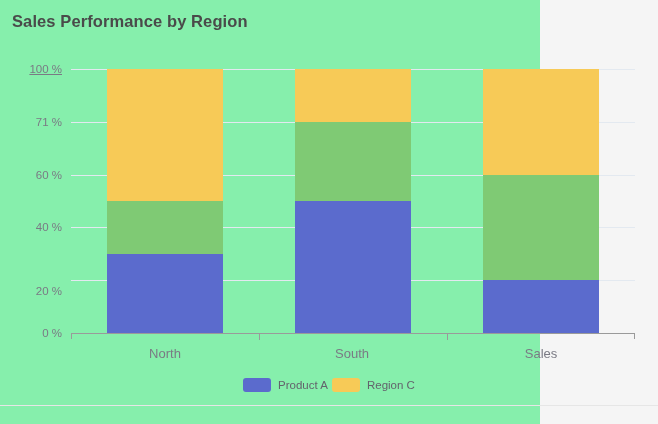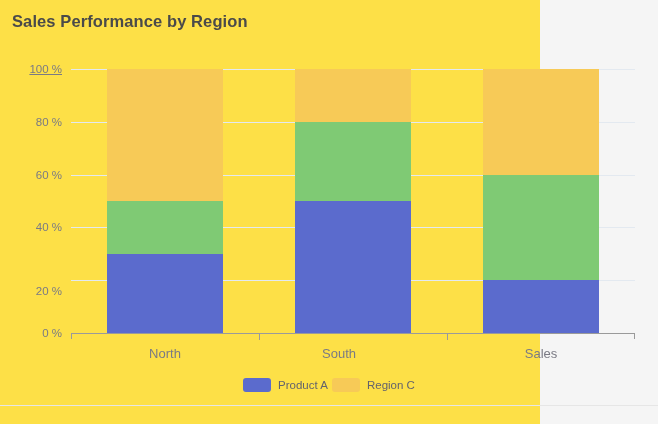--- a/index.html
+++ b/index.html
@@ -11,21 +11,21 @@
     height: 424px;
     background: #f5f5f5;
     font-family: "Liberation Sans", sans-serif;
     overflow: hidden;
   }
 
   .card {
     position: relative;
     width: 540px;
     height: 424px;
-    background: #fde047;
+    background: #86efac;
     box-sizing: border-box;
   }
 
   .card-divider {
     position: absolute;
     left: 0;
     top: 405px;
     width: 658px;
     height: 1px;
     background: #e6e6e6;
@@ -184,26 +184,26 @@
         </div>
       </div>
     <div class="axis-baseline"></div>
     <div class="axis-endcap" style="left:0px;"></div>
     <div class="axis-endcap" style="left:563px;"></div>
     <div id="yaxis-labels">
         <div class="ylabel" style="top: 264px; color: rgb(122, 122, 132);">0 %</div>
         <div class="ylabel" style="top: 222px; color: rgb(122, 122, 132);">20 %</div>
         <div class="ylabel" style="top: 158.4px; color: rgb(122, 122, 132); margin-left: 20px;">40 %</div>
         <div class="ylabel" style="top: 105.6px; color: rgb(122, 122, 132); padding-left: 8px;">60 %</div>
-        <div class="ylabel" style="top: 52.8px; color: rgb(122, 122, 132);">80 %</div>
+        <div class="ylabel" style="top: 52.8px; color: rgb(122, 122, 132);">71 %</div>
         <div class="ylabel" style="top: 0px; color: rgb(122, 122, 132); text-decoration: underline;">100 %</div>
       </div>
     <div id="xaxis-labels">
         <div class="xlabel" style="left: 94px; color: rgb(122, 122, 132);">North</div>
-        <div class="xlabel" style="left: 268px; color: rgb(122, 122, 132); text-align: right;">South</div>
+        <div class="xlabel" style="left: 281px; color: rgb(122, 122, 132); text-align: right;">South</div>
         <div class="xlabel" style="left: 470px; color: rgb(122, 122, 132);">Sales</div>
       </div>
     <div id="xaxis-ticks">
         <div class="axis-tick" style="left: 188px; background: rgb(154, 154, 154);"></div>
         <div class="axis-tick" style="left: 376px; background: rgb(154, 154, 154);"></div>
       </div>
   </div>
 
   <div class="legend" id="legend">
       <div class="legend-item">

